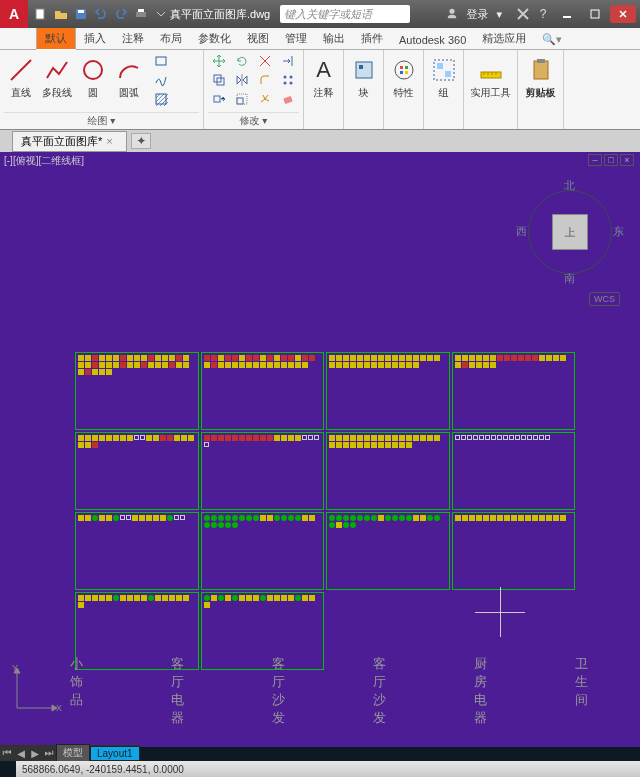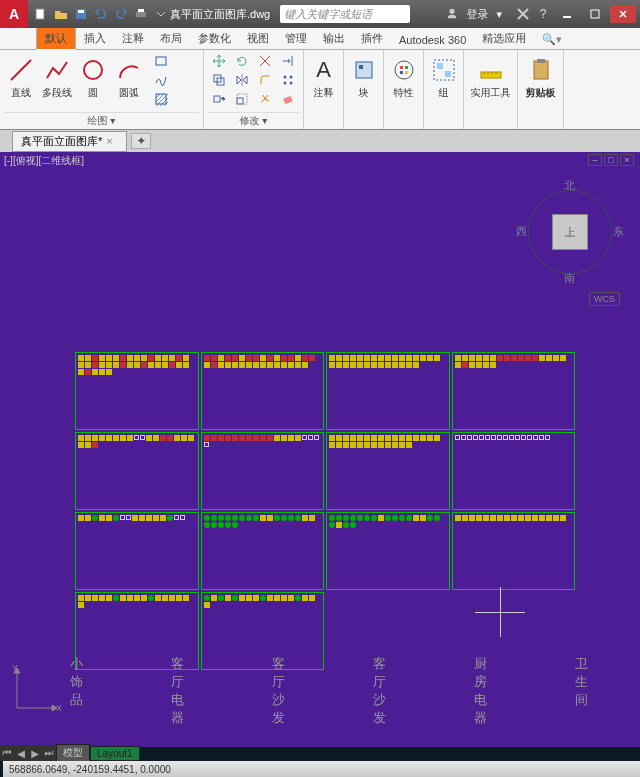--- a/index.html
+++ b/index.html
@@ -76,24 +76,24 @@
   .ucs svg { position: absolute; bottom: 0; left: 0; }
 
   
   .bottom-labels { position: absolute; bottom: 20px; left: 70px; right: 10px; display: flex; color: #999; font-size: 13px; gap: 88px; }
 
   
   .layout-tabs { position: absolute; bottom: 16px; left: 0; height: 16px; display: flex; align-items: center; font-size: 10px; background: #333; }
   .lt-nav { display: flex; }
   .lt-nav-btn { width: 14px; height: 14px; color: #aaa; display: flex; align-items: center; justify-content: center; cursor: pointer; }
   .lt-tab { background: #555; color: #ccc; padding: 1px 6px; border: 1px solid #222; cursor: pointer; }
-  .lt-tab.active { background: #15803d; color: #222; }
-
-  
-  .statusbar { position: absolute; bottom: 0; left: 3px; right: 0; height: 16px; background: linear-gradient(to bottom, #e8e8e8, #c8c8c8); font-size: 10px; color: #333; display: flex; align-items: center; padding: 0 6px; }
+  .lt-tab.active { background: #0ea5e9; color: #222; }
+
+  
+  .statusbar { position: absolute; bottom: 0; left: 16px; right: 0; height: 16px; background: linear-gradient(to bottom, #e8e8e8, #c8c8c8); font-size: 10px; color: #333; display: flex; align-items: center; padding: 0 6px; }
 </style>
 </head>
 <body>
 
 <div class="titlebar">
   <div class="app-logo">A</div>
   <div class="qat">
     <div class="qat-btn">
         <svg viewBox="0 0 14 14">
           <rect x="2" y="2" width="8" height="10" fill="#fff" stroke="#888"></rect>

